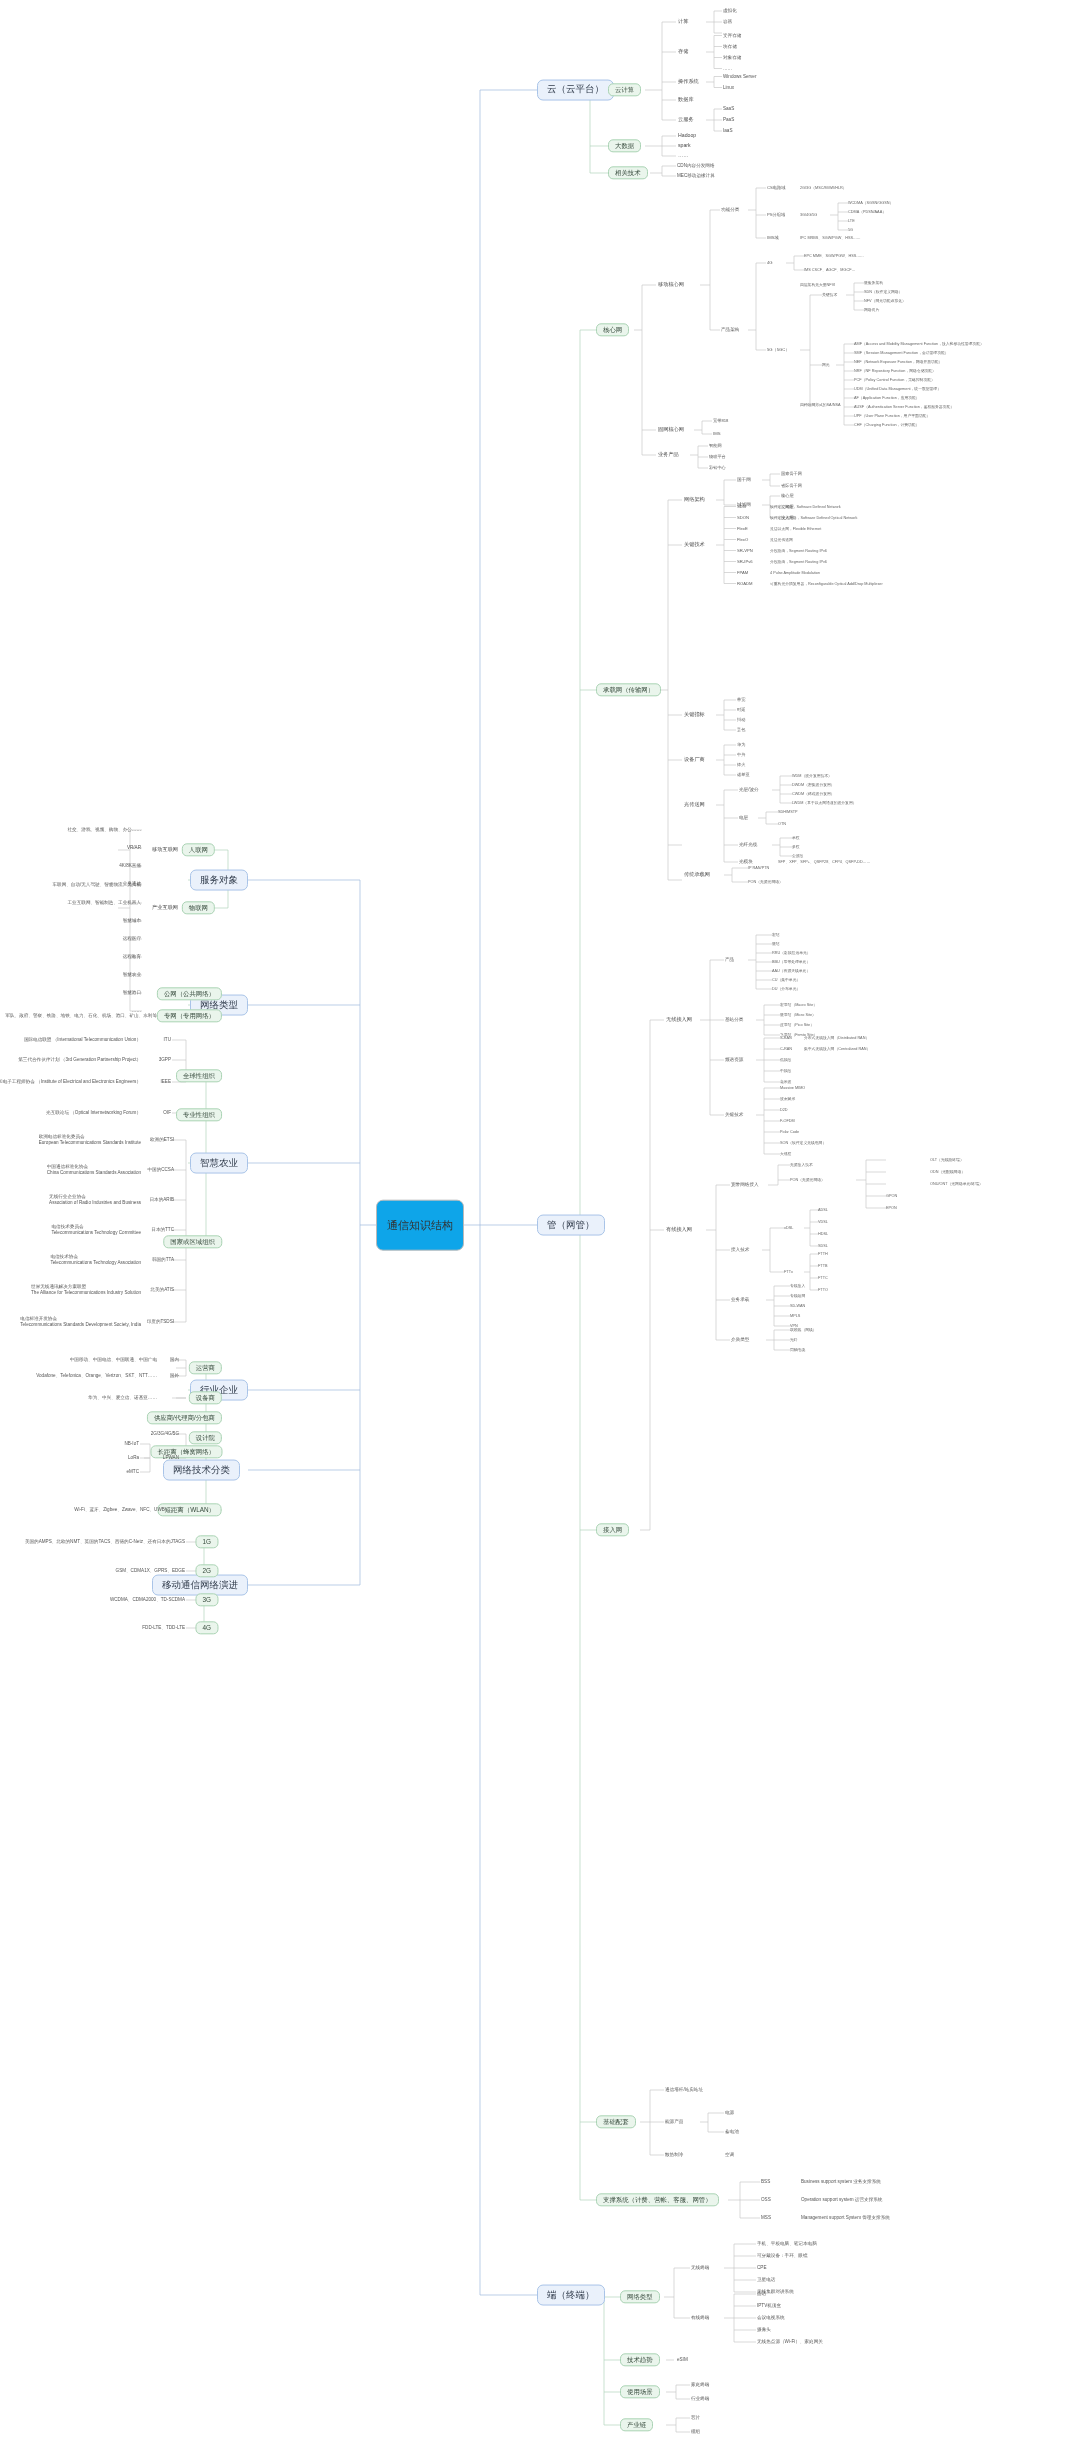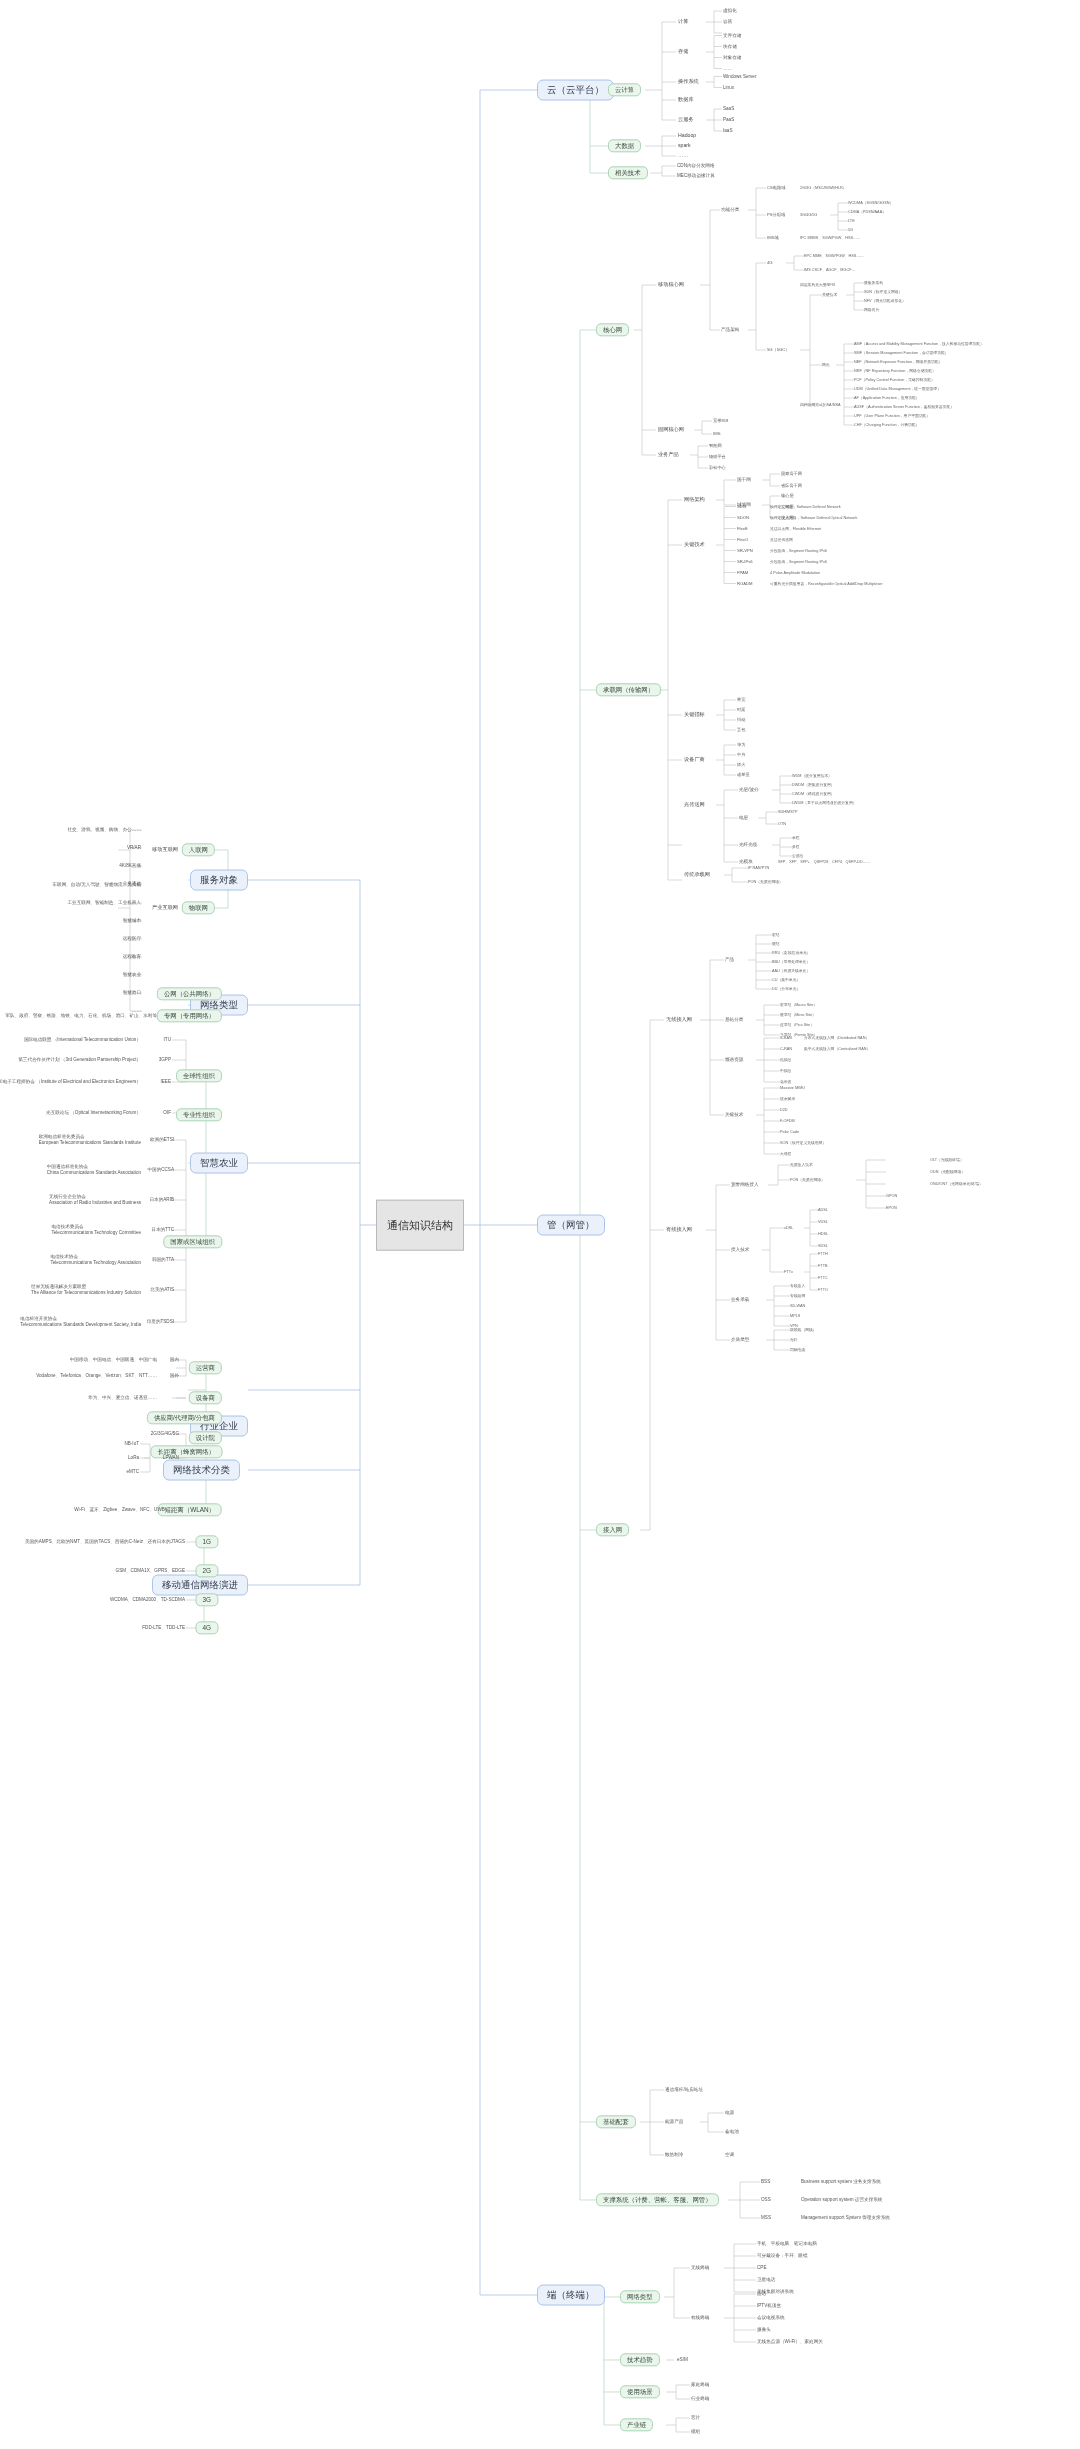--- a/index.html
+++ b/index.html
@@ -22,23 +22,23 @@
     pointer-events: none;
   }
   .node {
     position: absolute;
     white-space: nowrap;
     line-height: 1.15;
     color: #3c3c3c;
   }
   
   .n-root {
-    background: #e5e5e5;
+    background: #0ea5e9;
     border: 1px solid #b9b9b9;
-    border-radius: 0;
+    border-radius: 7px;
     padding: 18px 10px;
     font-size: 11px;
     color: #333;
   }
   
   .n-l1 {
     background: #eaf1fb;
     border: 1px solid #a9c4e8;
     border-radius: 6px;
     padding: 4px 9px;
@@ -483,21 +483,21 @@
       <path d="M 204 1571 H 218" fill="none" stroke="#b3d4bb" stroke-width="0.7"></path>
       <path d="M 204 1600 H 218" fill="none" stroke="#b3d4bb" stroke-width="0.7"></path>
       <path d="M 204 1628 H 218" fill="none" stroke="#b3d4bb" stroke-width="0.7"></path>
       <path d="M 186 1542 L 196 1542" fill="none" stroke="#c8c8c8" stroke-width="0.7"></path>
       <path d="M 186 1571 L 196 1571" fill="none" stroke="#c8c8c8" stroke-width="0.7"></path>
       <path d="M 186 1600 L 196 1600" fill="none" stroke="#c8c8c8" stroke-width="0.7"></path>
       <path d="M 186 1628 L 196 1628" fill="none" stroke="#c8c8c8" stroke-width="0.7"></path>
     </svg>
   <div id="nodes">
       <div class="node n-root" style="left: 420px; top: 1225px; transform: translate(-50%, -50%);">通信知识结构</div>
-      <div class="node n-l1" style="left: 537px; top: 90px; transform: translateY(-50%);">云（云平台）</div>
+      <div class="node n-l1" style="left: 537px; top: 90px; transform: translateY(-50%); font-family: Liberation Mono, monospace;">云（云平台）</div>
       <div class="node n-l1" style="left: 537px; top: 1225px; transform: translateY(-50%);">管（网管）</div>
       <div class="node n-l1" style="left: 537px; top: 2295px; transform: translateY(-50%);">端（终端）</div>
       <div class="node n-l2" style="left: 608px; top: 90px; transform: translateY(-50%);">云计算</div>
       <div class="node n-l2" style="left: 608px; top: 146px; transform: translateY(-50%);">大数据</div>
       <div class="node n-l2" style="left: 608px; top: 173px; transform: translateY(-50%);">相关技术</div>
       <div class="node n-l3" style="left: 676px; top: 22px; transform: translateY(-50%);">计算</div>
       <div class="node n-l4" style="left: 722px; top: 11px; transform: translateY(-50%);">虚拟化</div>
       <div class="node n-l4" style="left: 722px; top: 22px; transform: translateY(-50%);">容器</div>
       <div class="node n-l4" style="left: 722px; top: 33px; transform: translateY(-50%);">……</div>
       <div class="node n-l3" style="left: 676px; top: 52px; transform: translateY(-50%);">存储</div>
@@ -707,21 +707,21 @@
       <div class="node n-l4" style="left: 756px; top: 2330px; transform: translateY(-50%);">摄像头</div>
       <div class="node n-l4" style="left: 756px; top: 2342px; transform: translateY(-50%);">无线热点源（Wi-Fi）、家庭网关</div>
       <div class="node n-l4" style="left: 676px; top: 2360px; transform: translateY(-50%);">eSIM</div>
       <div class="node n-l4" style="left: 690px; top: 2385px; transform: translateY(-50%);">家庭终端</div>
       <div class="node n-l4" style="left: 690px; top: 2399px; transform: translateY(-50%);">行业终端</div>
       <div class="node n-l4" style="left: 690px; top: 2418px; transform: translateY(-50%);">芯片</div>
       <div class="node n-l4" style="left: 690px; top: 2432px; transform: translateY(-50%);">模组</div>
       <div class="node n-l1" style="left: 248px; top: 880px; transform: translate(-100%, -50%);">服务对象</div>
       <div class="node n-l1" style="left: 248px; top: 1005px; transform: translate(-100%, -50%);">网络类型</div>
       <div class="node n-l1" style="left: 248px; top: 1163px; transform: translate(-100%, -50%);">智慧农业</div>
-      <div class="node n-l1" style="left: 248px; top: 1390px; transform: translate(-100%, -50%); margin-top: 36px;">行业企业</div>
+      <div class="node n-l1" style="left: 248px; top: 1390px; transform: translate(-100%, -50%);">行业企业</div>
       <div class="node n-l1" style="left: 240px; top: 1470px; transform: translate(-100%, -50%);">网络技术分类</div>
       <div class="node n-l1" style="left: 248px; top: 1585px; transform: translate(-100%, -50%);">移动通信网络演进</div>
       <div class="node n-l2" style="left: 215px; top: 850px; transform: translate(-100%, -50%);">人联网</div>
       <div class="node n-l3" style="left: 180px; top: 850px; transform: translate(-100%, -50%);">移动互联网</div>
       <div class="node n-l4" style="left: 142px; top: 830px; transform: translate(-100%, -50%);">社交、游戏、视频、购物、办公……</div>
       <div class="node n-l4" style="left: 142px; top: 848px; transform: translate(-100%, -50%);">VR/AR</div>
       <div class="node n-l4" style="left: 142px; top: 866px; transform: translate(-100%, -50%);">4K/8K直播</div>
       <div class="node n-l4" style="left: 142px; top: 884px; transform: translate(-100%, -50%);">全息通信</div>
       <div class="node n-l2" style="left: 215px; top: 908px; transform: translate(-100%, -50%);">物联网</div>
       <div class="node n-l3" style="left: 180px; top: 908px; transform: translate(-100%, -50%);">产业互联网</div>

